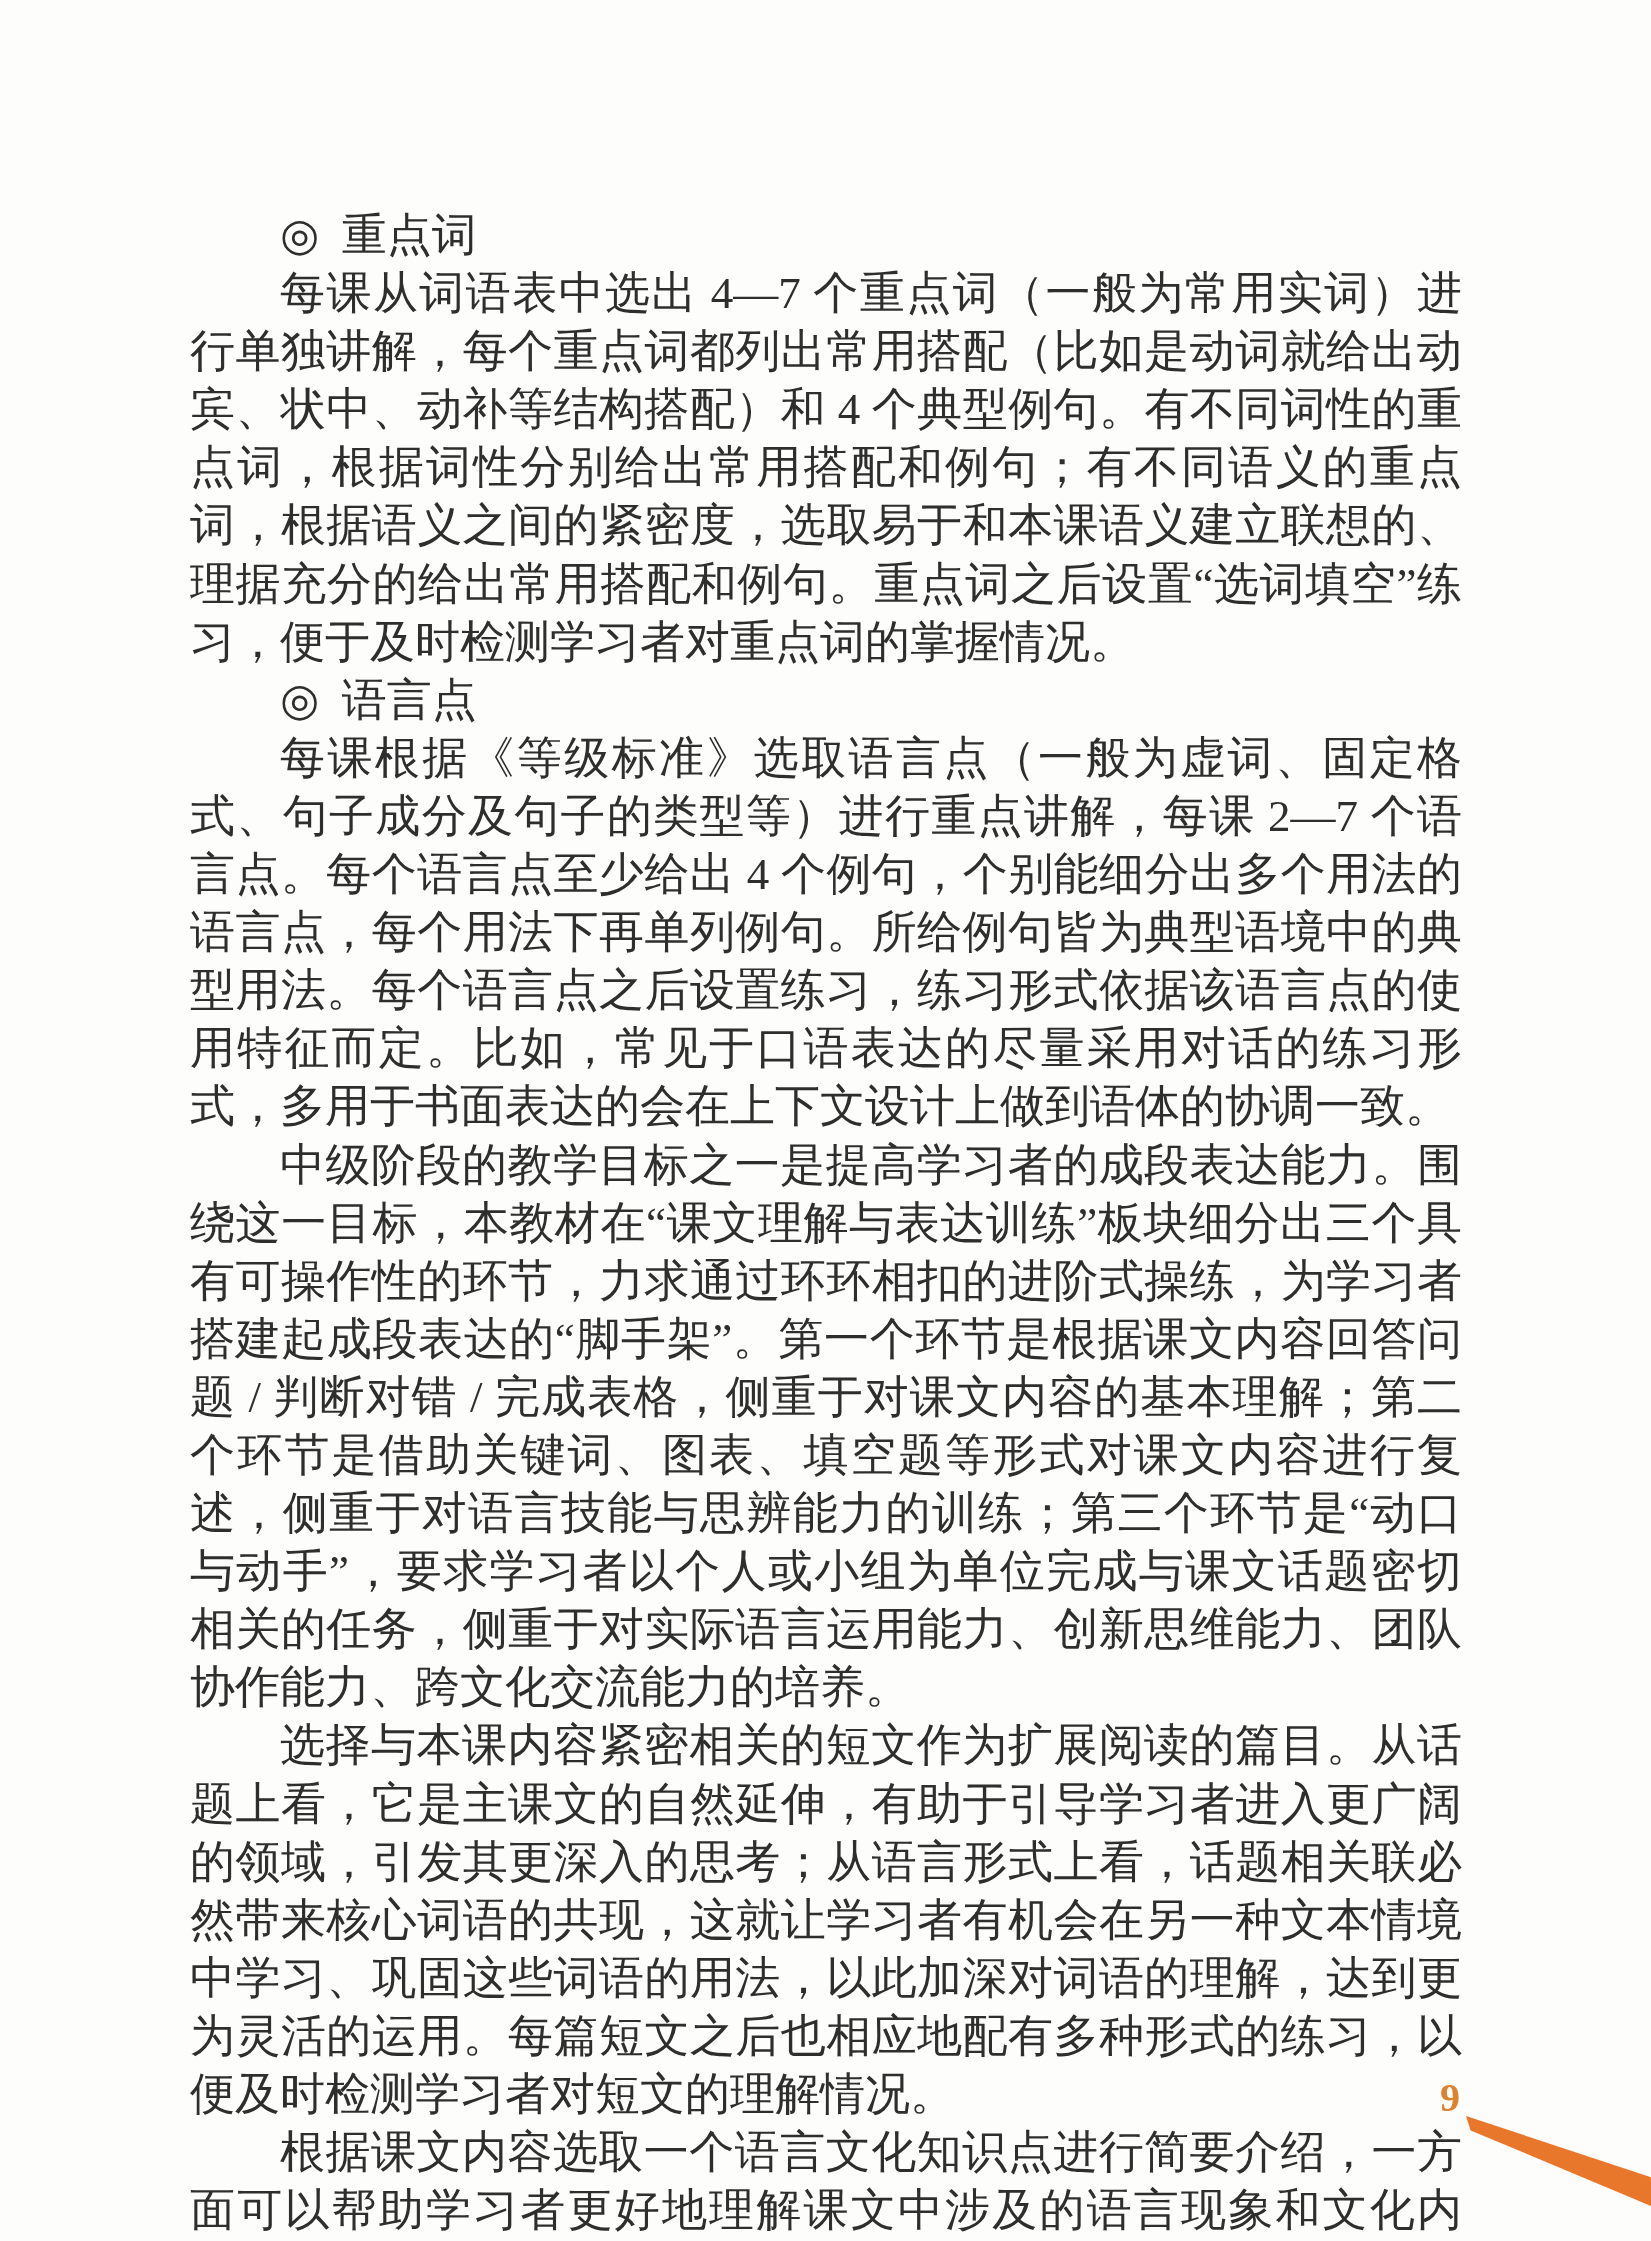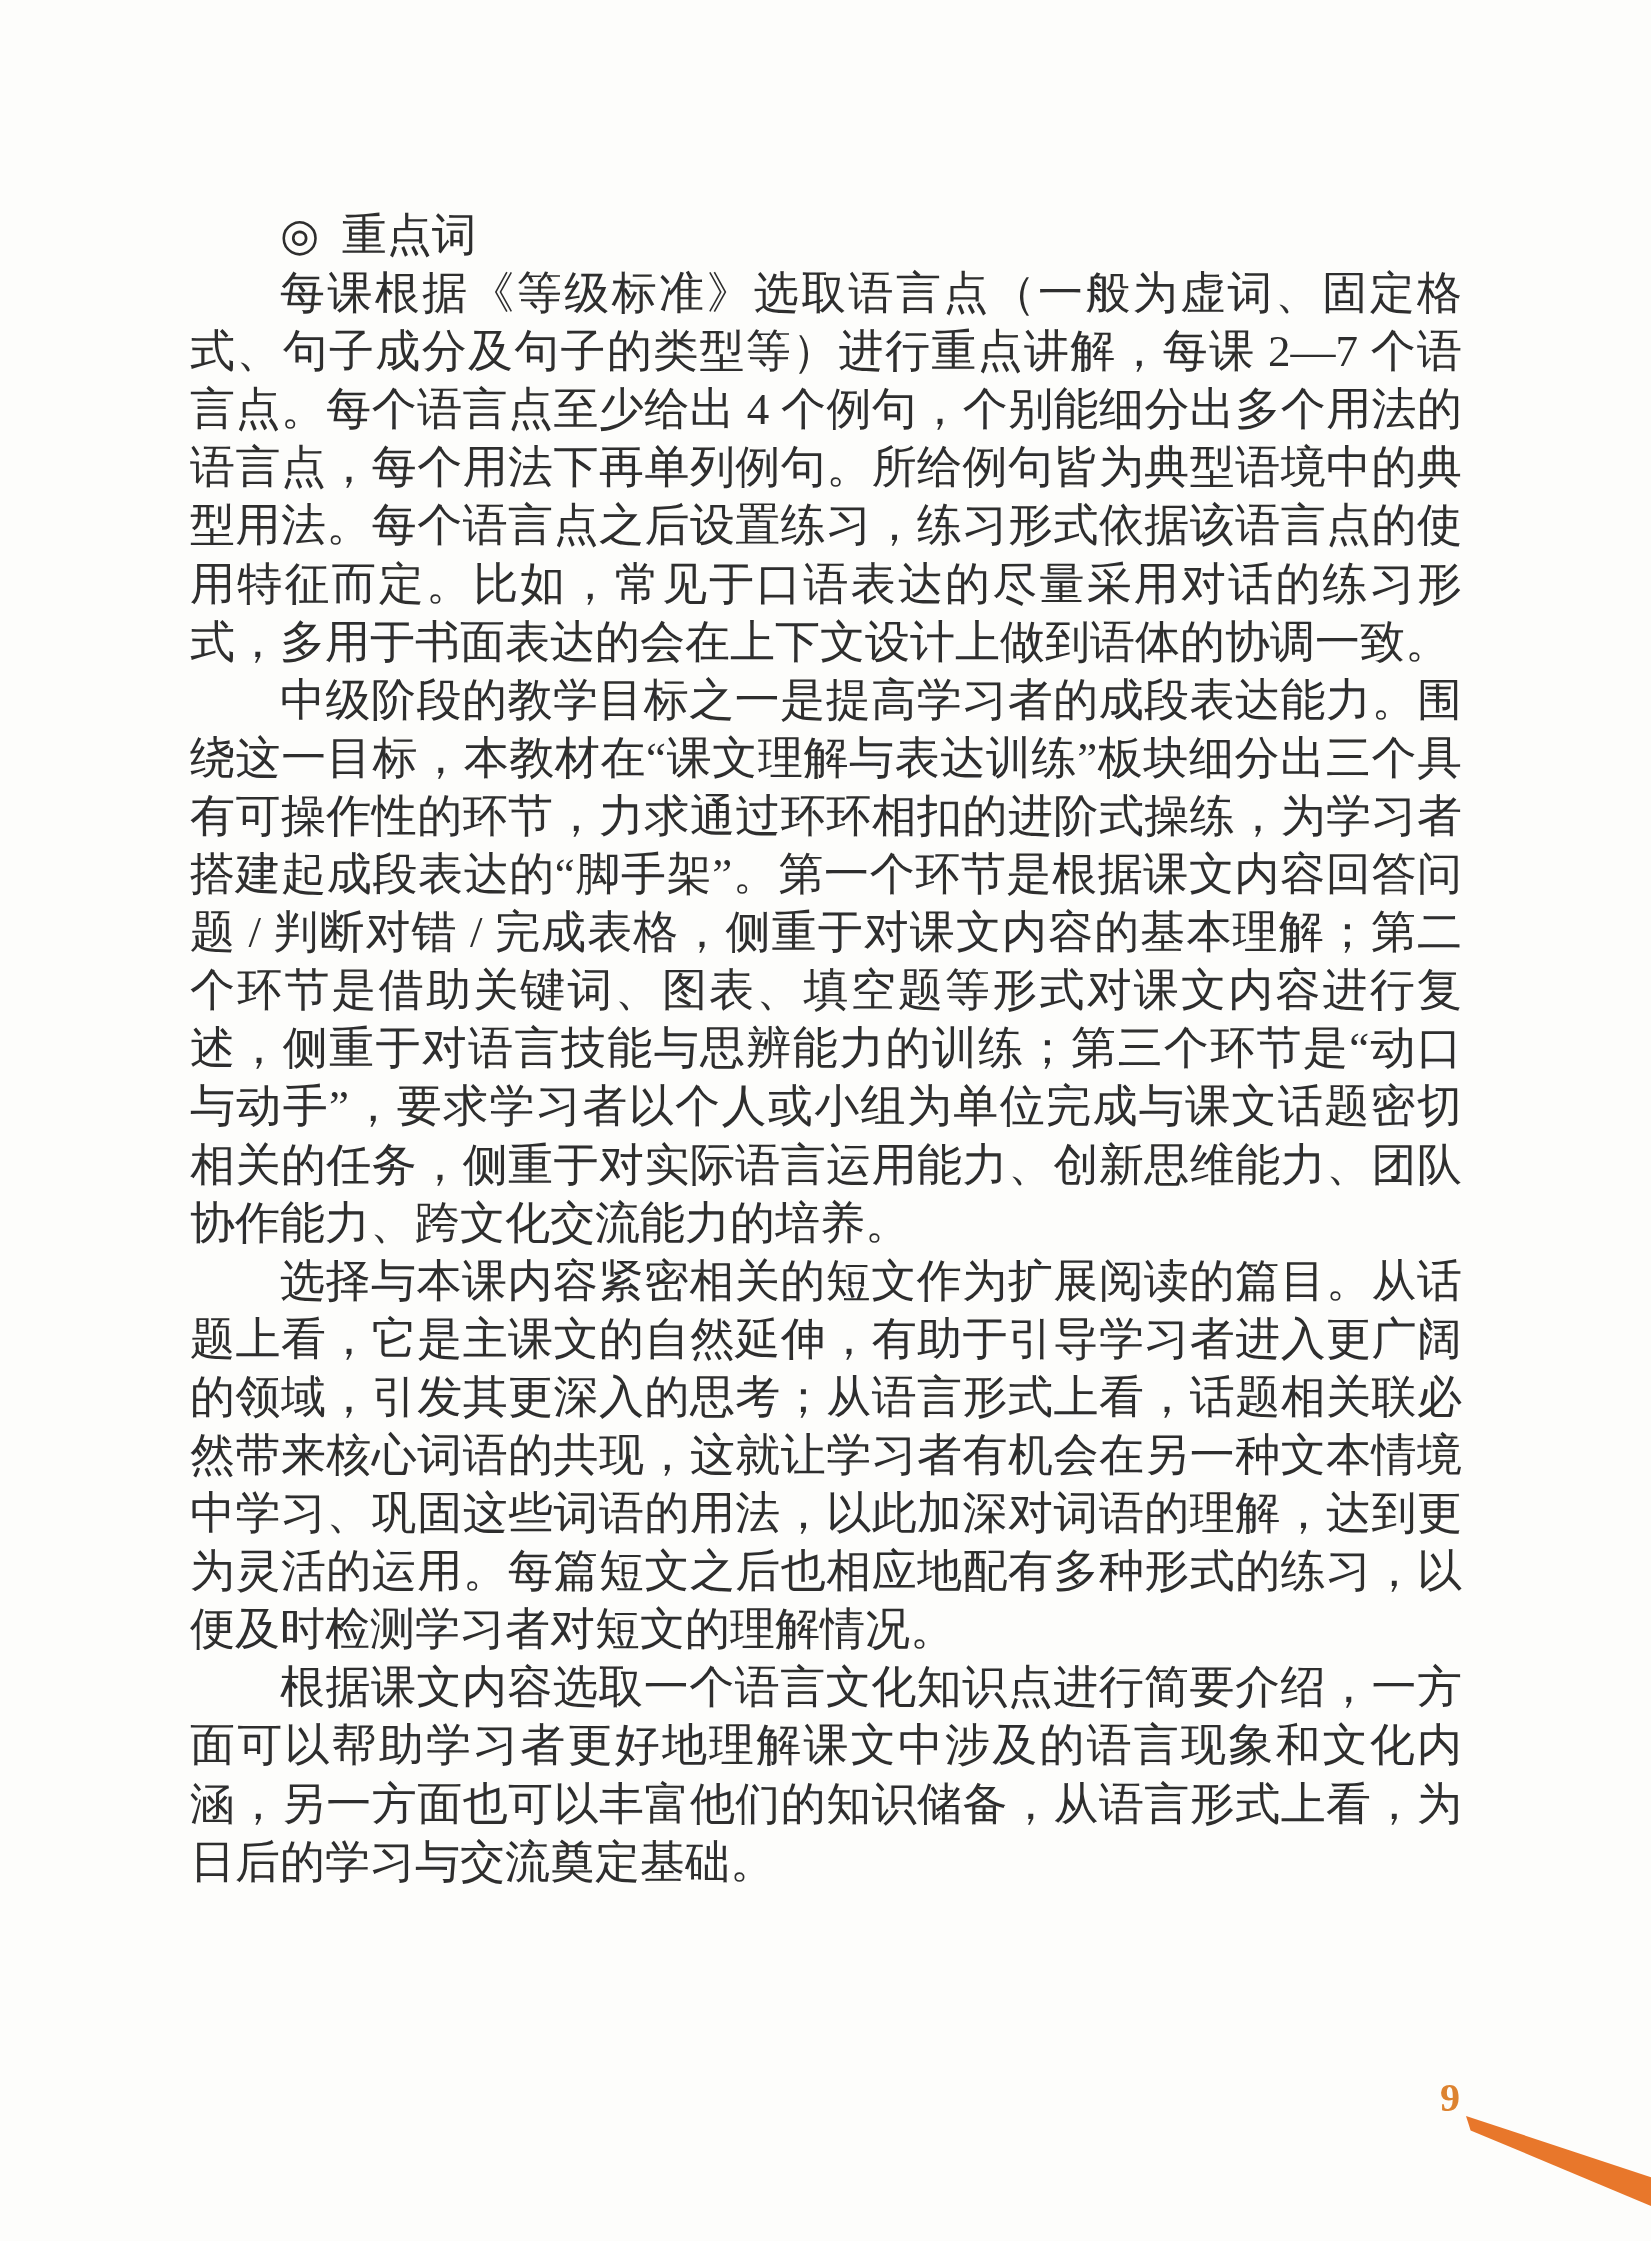--- a/index.html
+++ b/index.html
@@ -28,21 +28,25 @@
   }
 </style>
 </head>
 <body style="background: rgb(253, 253, 251);">
 
 <main class="page-content" style="color: rgb(46, 46, 46);">
 
   <div class="section-header">
     <span class="bullet">◎</span><span>重点词</span>
   </div>
+  <p class="para">每课从词语表中选出 4—7 个重点词（一般为常用实词）进行单独讲解，每个重点词都列出常用搭配（比如是动词就给出动宾、状中、动补等结构搭配）和 4 个典型例句。有不同词性的重点词，根据词性分别给出常用搭配和例句；有不同语义的重点词，根据语义之间的紧密度，选取易于和本课语义建立联想的、理据充分的给出常用搭配和例句。重点词之后设置“选词填空”练习，便于及时检测学习者对重点词的掌握情况。</p>
 
+  <div class="section-header">
+    <span class="bullet">◎</span><span>语言点</span>
+  </div>
   <p class="para">每课根据《等级标准》选取语言点（一般为虚词、固定格式、句子成分及句子的类型等）进行重点讲解，每课 2—7 个语言点。每个语言点至少给出 4 个例句，个别能细分出多个用法的语言点，每个用法下再单列例句。所给例句皆为典型语境中的典型用法。每个语言点之后设置练习，练习形式依据该语言点的使用特征而定。比如，常见于口语表达的尽量采用对话的练习形式，多用于书面表达的会在上下文设计上做到语体的协调一致。</p>
 
   <p class="para">中级阶段的教学目标之一是提高学习者的成段表达能力。围绕这一目标，本教材在“课文理解与表达训练”板块细分出三个具有可操作性的环节，力求通过环环相扣的进阶式操练，为学习者搭建起成段表达的“脚手架”。第一个环节是根据课文内容回答问题 / 判断对错 / 完成表格，侧重于对课文内容的基本理解；第二个环节是借助关键词、图表、填空题等形式对课文内容进行复述，侧重于对语言技能与思辨能力的训练；第三个环节是“动口与动手”，要求学习者以个人或小组为单位完成与课文话题密切相关的任务，侧重于对实际语言运用能力、创新思维能力、团队协作能力、跨文化交流能力的培养。</p>
 
   <p class="para">选择与本课内容紧密相关的短文作为扩展阅读的篇目。从话题上看，它是主课文的自然延伸，有助于引导学习者进入更广阔的领域，引发其更深入的思考；从语言形式上看，话题相关联必然带来核心词语的共现，这就让学习者有机会在另一种文本情境中学习、巩固这些词语的用法，以此加深对词语的理解，达到更为灵活的运用。每篇短文之后也相应地配有多种形式的练习，以便及时检测学习者对短文的理解情况。</p>
 
   <p class="para">根据课文内容选取一个语言文化知识点进行简要介绍，一方面可以帮助学习者更好地理解课文中涉及的语言现象和文化内涵，另一方面也可以丰富他们的知识储备，从语言形式上看，为日后的学习与交流奠定基础。</p>
 
 </main>
 

